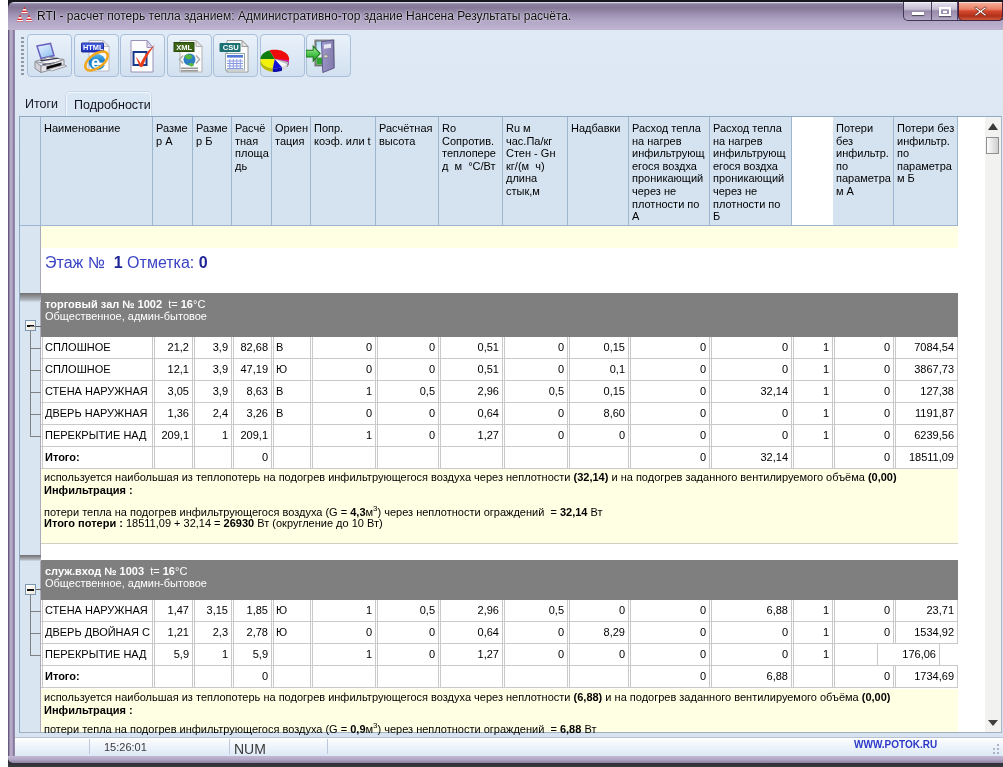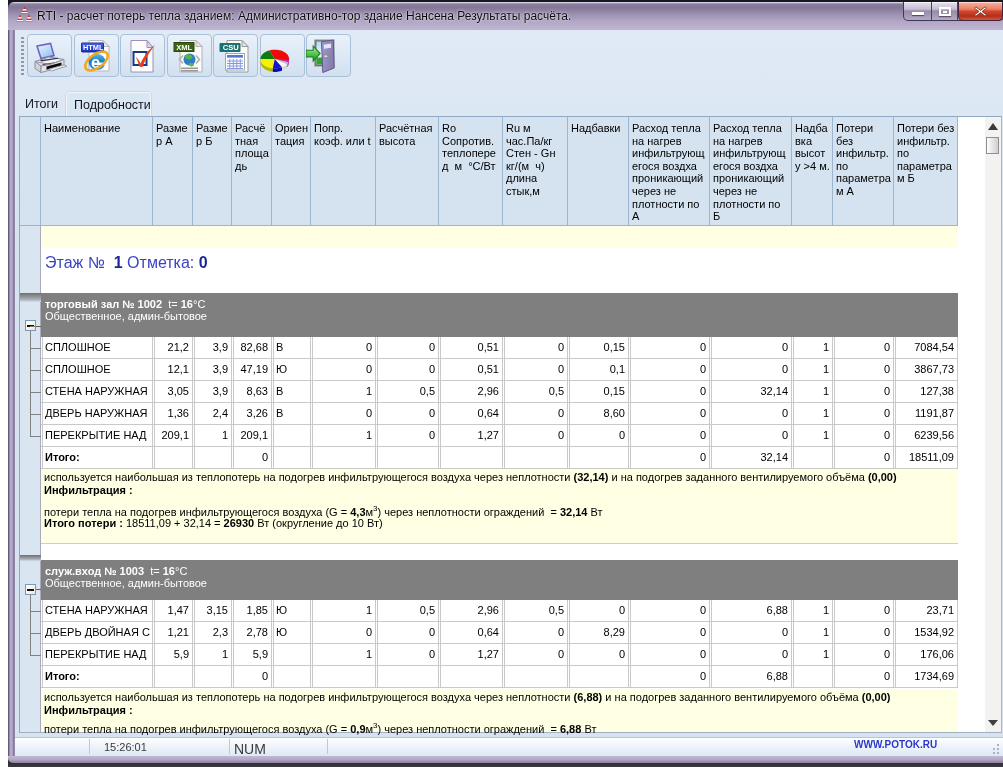--- a/index.html
+++ b/index.html
@@ -211,24 +211,20 @@
 плотности по
 А</div>
 <div class="hcell" style="left:702px;top:117px;width:82px;height:109px;">Расход тепла
 на нагрев
 инфильтрующ
 егося воздха
 проникающий
 через не
 плотности по
 Б</div>
-<div class="hcell" style="left:784px;top:117px;width:41px;height:109px;">Надба
-вка
-высот
-у &gt;4 м.</div>
 <div class="hcell" style="left:825px;top:117px;width:61px;height:109px;">Потери
 без
 инфильтр.
 по
 параметра
 м А</div>
 <div class="hcell" style="left:886px;top:117px;width:64px;height:109px;">Потери без
 инфильтр.
 по
 параметра
@@ -402,21 +398,21 @@
 <div class="cell ori" style="left:265px;top:644px;width:38px;height:22px;"></div>
 <div class="cell num" style="left:304px;top:644px;width:64px;height:22px;">1</div>
 <div class="cell num" style="left:369px;top:644px;width:62px;height:22px;">0</div>
 <div class="cell num" style="left:432px;top:644px;width:63px;height:22px;">1,27</div>
 <div class="cell num" style="left:496px;top:644px;width:64px;height:22px;">0</div>
 <div class="cell num" style="left:561px;top:644px;width:60px;height:22px;">0</div>
 <div class="cell num" style="left:622px;top:644px;width:80px;height:22px;">0</div>
 <div class="cell num" style="left:703px;top:644px;width:81px;height:22px;">0</div>
 <div class="cell num" style="left:785px;top:644px;width:40px;height:22px;">1</div>
 <div class="cell num" style="left:826px;top:644px;width:60px;height:22px;">0</div>
-<div class="cell num" style="left:887px;top:644px;width:63px;height:22px;">176,06</div>
+<div class="cell num" style="left:869px;top:644px;width:63px;height:22px;">176,06</div>
 <div class="ab" style="left:33px;top:687px;width:917px;height:1px;background:#c9c9c9;"></div>
 <div class="cell nm" style="left:34px;top:666px;width:111px;height:22px;"><b>Итого:</b></div>
 <div class="cell num" style="left:146px;top:666px;width:39px;height:22px;"></div>
 <div class="cell num" style="left:186px;top:666px;width:38px;height:22px;"></div>
 <div class="cell num" style="left:225px;top:666px;width:39px;height:22px;">0</div>
 <div class="cell ori" style="left:265px;top:666px;width:38px;height:22px;"></div>
 <div class="cell num" style="left:304px;top:666px;width:64px;height:22px;"></div>
 <div class="cell num" style="left:369px;top:666px;width:62px;height:22px;"></div>
 <div class="cell num" style="left:432px;top:666px;width:63px;height:22px;"></div>
 <div class="cell num" style="left:496px;top:666px;width:64px;height:22px;"></div>

